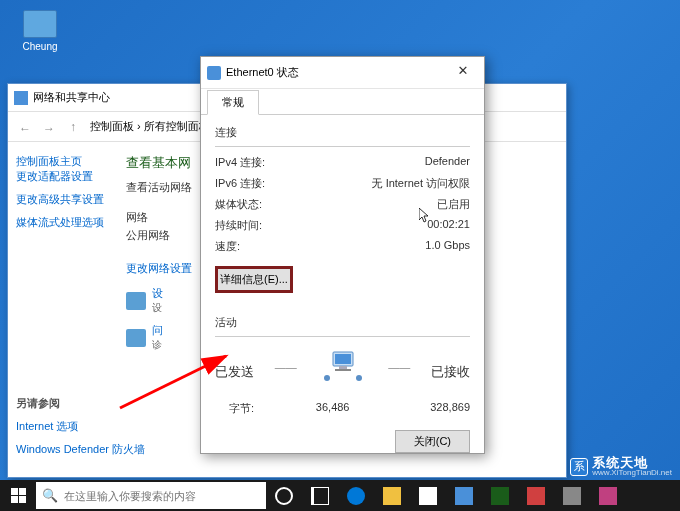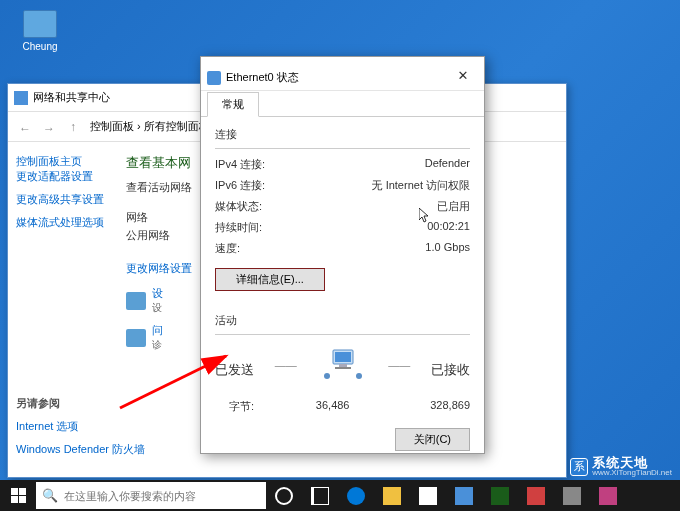--- a/index.html
+++ b/index.html
@@ -29,33 +29,33 @@
 .cp-main .net-block { margin-bottom: 12px; }
 .cp-main .net-label { font-size: 11px; color: #333; display: inline-block; width: 60px; }
 .cp-main .net-val { font-size: 11px; color: #333; }
 .cp-main .settings-link { font-size: 11px; color: #0066cc; margin-top: 18px; margin-bottom: 10px; }
 .cp-main .setting-item { display: flex; align-items: center; margin-bottom: 8px; font-size: 11px; }
 .cp-main .setting-item .si-icon { width: 20px; height: 18px; background: #5a9fd4; margin-right: 6px; border-radius: 2px; }
 .cp-main .setting-item .si-text { color: #0066cc; }
 
 
 .eth-dialog { position: absolute; top: 56px; left: 200px; width: 285px; height: 398px; background: #fff; border: 1px solid #999; box-shadow: 3px 3px 12px rgba(0,0,0,0.4); z-index: 10; }
-.eth-titlebar { height: 26px; background: #fff; display: flex; align-items: center; padding: 0 6px; border-bottom: 1px solid #e5e5e5; margin-top: 8px; }
+.eth-titlebar { height: 32px; background: #fff; display: flex; align-items: center; padding: 0 6px; border-bottom: 1px solid #e5e5e5; }
 .eth-titlebar .eth-icon { width: 14px; height: 14px; background: #4a90d9; margin-right: 5px; border-radius: 2px; }
 .eth-titlebar .eth-title { font-size: 11px; flex: 1; }
 .eth-titlebar .eth-close { width: 30px; height: 20px; text-align: center; font-size: 13px; cursor: pointer; color: #333; }
 .eth-tabs { height: 26px; border-bottom: 1px solid #ccc; padding-left: 6px; display: flex; align-items: flex-end; }
 .eth-tab { padding: 4px 14px; font-size: 11px; border: 1px solid #ccc; border-bottom: 1px solid #fff; background: #fff; margin-bottom: -1px; cursor: pointer; }
 .eth-content { padding: 10px 14px; font-size: 11px; color: #333; }
 .eth-section-title { margin-bottom: 6px; }
 .eth-divider { height: 1px; background: #ccc; margin-bottom: 8px; }
 .eth-row { display: flex; justify-content: space-between; margin-bottom: 6px; }
 .eth-row .label { color: #333; }
 .eth-row .value { color: #333; }
-.eth-details-btn { margin-top: 6px; padding: 3px 20px; font-size: 11px; background: #e1e1e1; border: 1px solid #7f1d1d; cursor: pointer; }
+.eth-details-btn { margin-top: 6px; padding: 3px 2px; font-size: 11px; background: #e1e1e1; border: 3px solid #7f1d1d; cursor: pointer; }
 .eth-activity { margin-top: 22px; }
 .eth-activity-row { display: flex; align-items: center; justify-content: space-between; margin-top: 10px; }
 .eth-activity-row .act-label { font-size: 13px; margin-top: 9px; }
 .eth-activity-row .act-icon { width: 50px; height: 40px; display: flex; align-items: center; justify-content: center; }
 .eth-activity-row .act-icon svg { width: 44px; height: 38px; }
 .eth-bytes-row { display: flex; justify-content: space-between; margin-top: 14px; margin-left: 14px; }
 .eth-bytes-row .byte-label { width: 50px; }
 .eth-bytes-row .byte-val { width: 80px; text-align: right; }
 .eth-buttons { display: flex; gap: 6px; margin-top: 26px; }
 .eth-buttons button { flex: 1; padding: 3px 4px; font-size: 11px; background: #e1e1e1; border: 1px solid #adadad; cursor: pointer; display: flex; align-items: center; justify-content: center; gap: 3px; }

